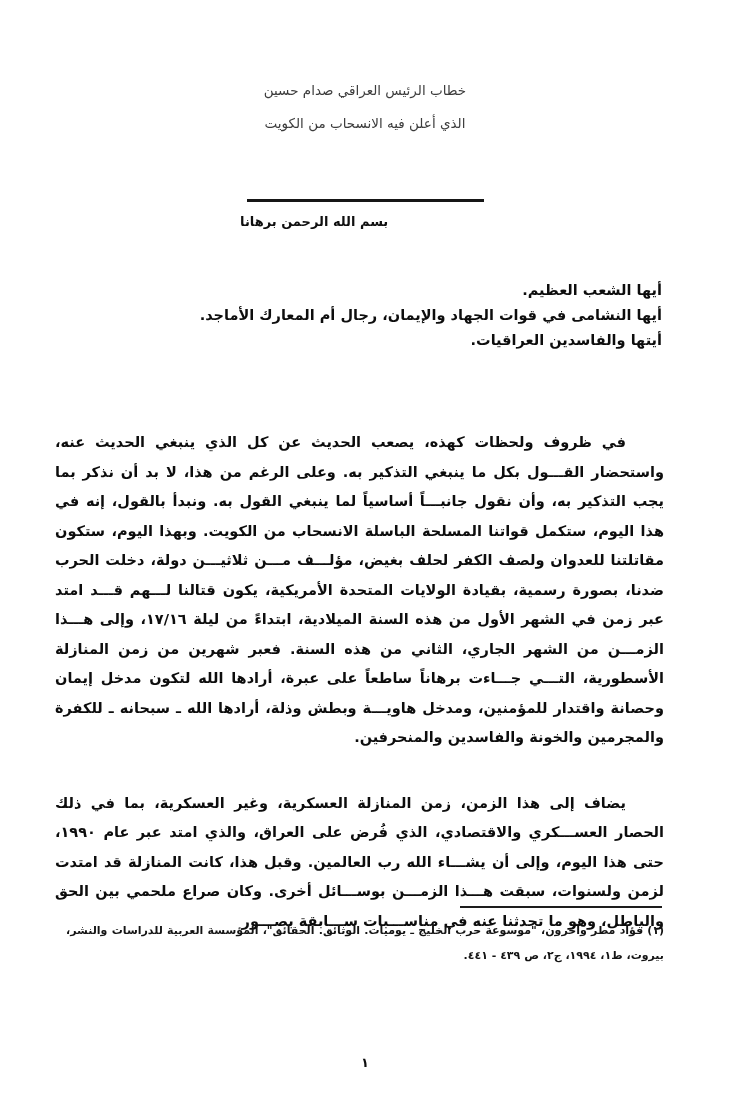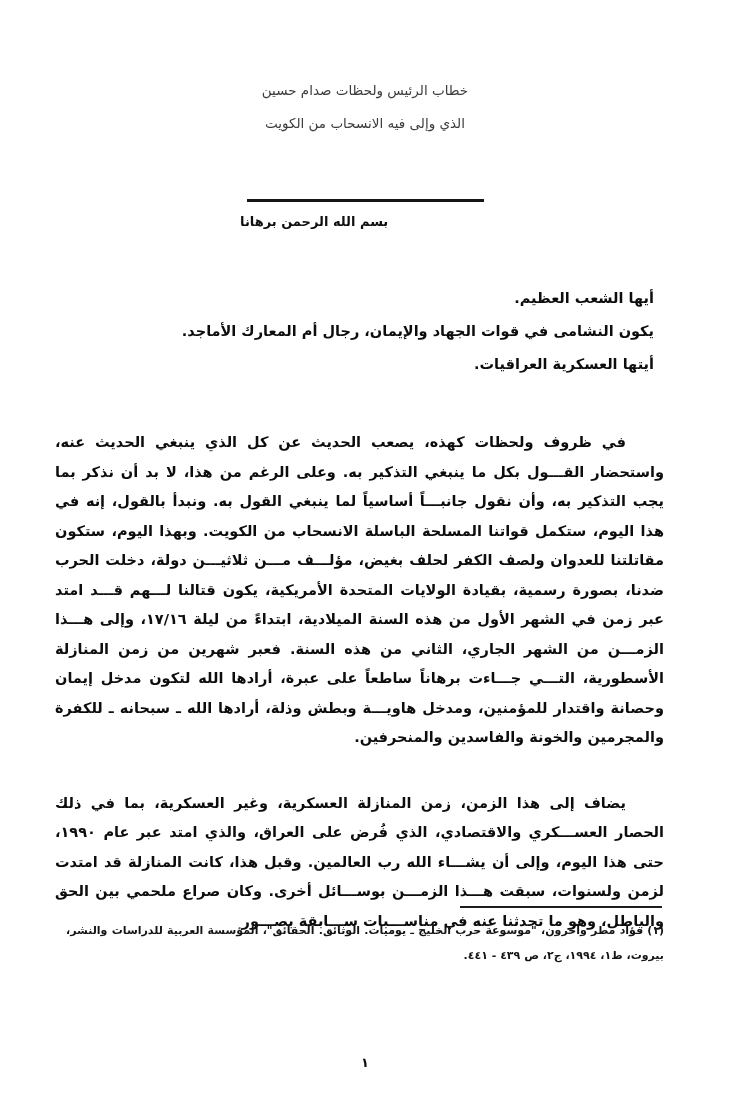--- a/index.html
+++ b/index.html
@@ -59,21 +59,21 @@
     right: 68px;
     left: 66px;
     direction: rtl;
     text-align: right;
     font-size: 14.5px;
     font-weight: bold;
     line-height: 25px;
     color: #0d0d0d;
   }
   .salutations p {
-    margin: 8px;
+    margin: 0;
     padding: 0;
   }
   
   .body-text {
     position: absolute;
     top: 428px;
     right: 66px;
     left: 55px;
     direction: rtl;
     text-align: justify;
@@ -122,32 +122,32 @@
     font-weight: bold;
     color: #0d0d0d;
   }
 </style>
 </head>
 <body>
 
 <div class="page">
 
   <header class="title-block">
-    <div>خطاب الرئيس ولحظات صدام حسين</div>
-    <div>الذي وإلى فيه الانسحاب من الكويت</div>
+    <div>خطاب الرئيس العراقي صدام حسين</div>
+    <div>الذي أعلن فيه الانسحاب من الكويت</div>
   </header>
 
   <div class="title-divider"></div>
 
   <div class="basmala">بسم الله الرحمن برهانا</div>
 
   <section class="salutations">
     <p>أيها الشعب العظيم.</p>
-    <p>يكون النشامى في قوات الجهاد والإيمان، رجال أم المعارك الأماجد.</p>
-    <p>أيتها العسكرية العراقيات.</p>
+    <p>أيها النشامى في قوات الجهاد والإيمان، رجال أم المعارك الأماجد.</p>
+    <p>أيتها والفاسدين العراقيات.</p>
   </section>
 
   <section class="body-text">
     <p class="para">في ظروف ولحظات كهذه، يصعب الحديث عن كل الذي ينبغي الحديث عنه، واستحضار القـــول بكل ما ينبغي التذكير به. وعلى الرغم من هذا، لا بد أن نذكر بما يجب التذكير به، وأن نقول جانبـــاً أساسياً لما ينبغي القول به. ونبدأ بالقول، إنه في هذا اليوم، ستكمل قواتنا المسلحة الباسلة الانسحاب من الكويت. وبهذا اليوم، ستكون مقاتلتنا للعدوان ولصف الكفر لحلف بغيض، مؤلـــف مـــن ثلاثيـــن دولة، دخلت الحرب ضدنا، بصورة رسمية، بقيادة الولايات المتحدة الأمريكية، يكون قتالنا لـــهم قـــد امتد عبر زمن في الشهر الأول من هذه السنة الميلادية، ابتداءً من ليلة ١٧/١٦، وإلى هـــذا الزمـــن من الشهر الجاري، الثاني من هذه السنة. فعبر شهرين من زمن المنازلة الأسطورية، التـــي جـــاءت برهاناً ساطعاً على عبرة، أرادها الله لتكون مدخل إيمان وحصانة واقتدار للمؤمنين، ومدخل هاويـــة وبطش وذلة، أرادها الله ـ سبحانه ـ للكفرة والمجرمين والخونة والفاسدين والمنحرفين.</p>
     <p class="para">يضاف إلى هذا الزمن، زمن المنازلة العسكرية، وغير العسكرية، بما في ذلك الحصار العســـكري والاقتصادي، الذي فُرض على العراق، والذي امتد عبر عام ١٩٩٠، حتى هذا اليوم، وإلى أن يشـــاء الله رب العالمين. وقبل هذا، كانت المنازلة قد امتدت لزمن ولسنوات، سبقت هـــذا الزمـــن بوســـائل أخرى. وكان صراع ملحمي بين الحق والباطل، وهو ما تحدثنا عنه في مناســـبات ســـابقة بصـــور</p>
   </section>
 
   <div class="footnote-divider"></div>
 
   <div class="footnote">

